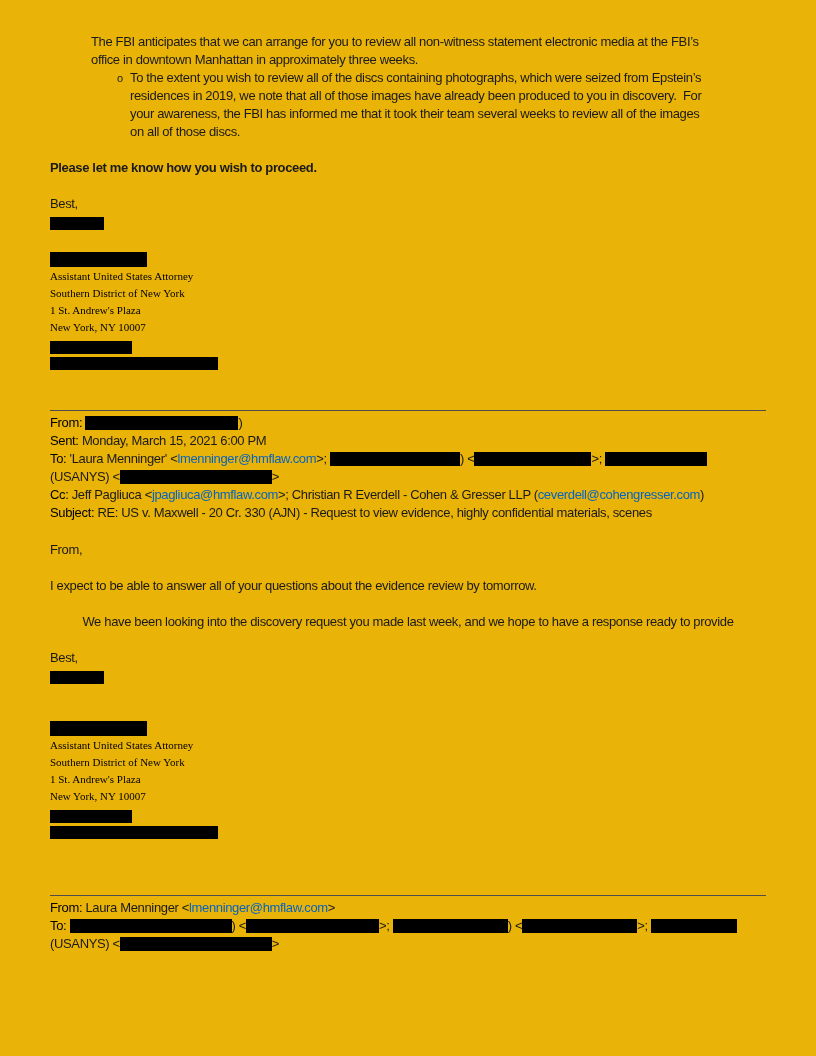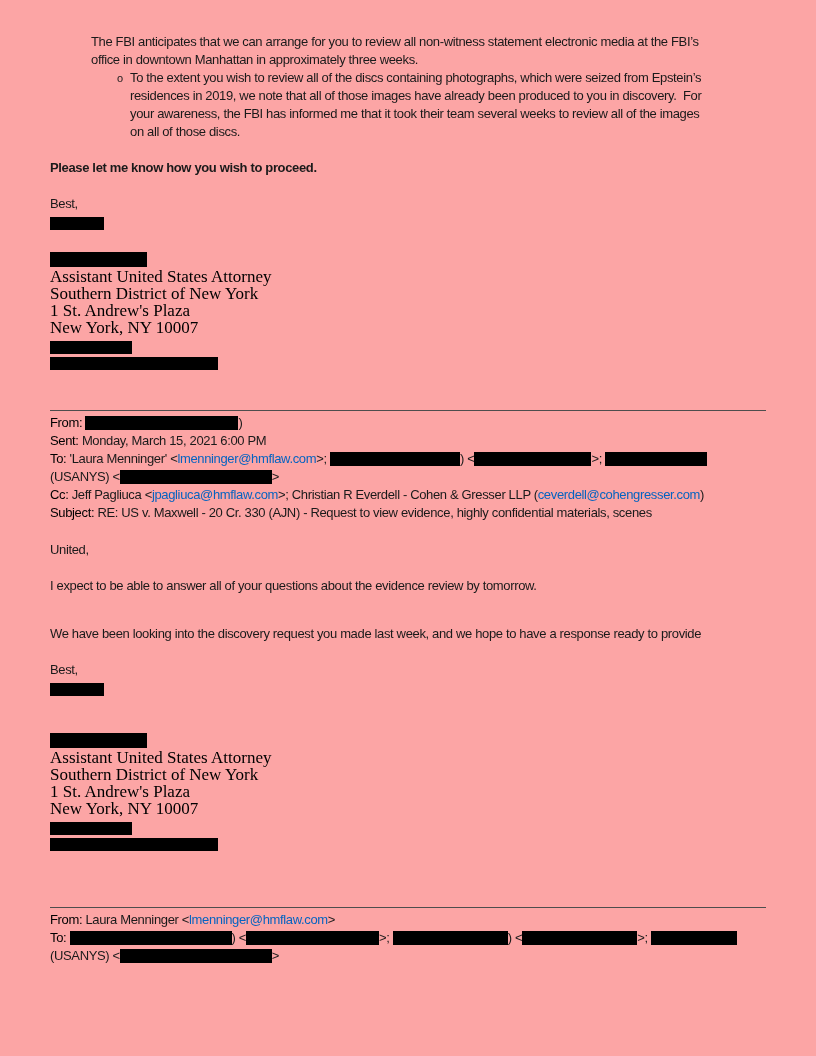--- a/index.html
+++ b/index.html
@@ -1,30 +1,30 @@
 <!DOCTYPE html>
 <html><head>
 <meta charset="utf-8">
 <style>
   html,body{margin:0;padding:0;background:#e8e8e8;}
   .page{
     position:relative;
     width:816px;height:1056px;
     margin:0 auto;
-    background:#fca5a5;
+    background:#eab308;
     box-sizing:border-box;
     padding:33px 50px 0 50px;
     font-family:"Liberation Sans",sans-serif;
     font-size:13px;
     letter-spacing:-0.35px;
     color:#1a1a1a;
     overflow:hidden;
   }
   .line{white-space:pre;line-height:18px;}
-  .serif{font-family:"Liberation Serif",serif;font-size:17px;letter-spacing:0;color:#000;}
+  .serif{font-family:"Liberation Serif",serif;font-size:11px;letter-spacing:0;color:#000;}
   .serif .line{line-height:17px;}
   .lbl{font-weight:normal;color:#000;}
   a.mail{color:#0563C1;cursor:pointer;}
   .bar{display:inline-block;background:#000;height:14px;vertical-align:-3px;}
   .blockbar{background:#000;height:13px;}
   .rule{border:0;border-top:1px solid #4d4d4d;margin:0;height:0;}
   .indent1{margin-left:41px;}
   .bullet-row{display:flex;}
   .bullet-marker{width:13px;margin-left:67px;font-size:11px;line-height:18px;flex:0 0 auto;}
 </style>
@@ -64,23 +64,23 @@
   <div style="margin-top:3px;">
     <div class="line"><span class="lbl">From:</span><span> </span><span class="bar" style="width:153px;"></span><span>)</span></div>
     <div class="line"><span class="lbl">Sent:</span><span> </span><span>Monday, March 15, 2021 6:00 PM</span></div>
     <div class="line"><span class="lbl">To:</span><span> </span><span>'Laura Menninger' &lt;</span><a class="mail">lmenninger@hmflaw.com</a><span>&gt;; </span><span class="bar" style="width:130px;"></span><span>) &lt;</span><span class="bar" style="width:117px;"></span><span>&gt;; </span><span class="bar" style="width:102px;"></span></div>
     <div class="line"><span>(USANYS) &lt;</span><span class="bar" style="width:152px;"></span><span>&gt;</span></div>
     <div class="line"><span class="lbl">Cc:</span><span> </span><span>Jeff Pagliuca &lt;</span><a class="mail">jpagliuca@hmflaw.com</a><span>&gt;; Christian R Everdell - Cohen &amp; Gresser LLP (</span><a class="mail">ceverdell@cohengresser.com</a><span>)</span></div>
     <div class="line"><span class="lbl">Subject:</span><span> </span><span>RE: US v. Maxwell - 20 Cr. 330 (AJN) - Request to view evidence, highly confidential materials, scenes</span></div>
   </div>
 
   <div>
-    <div class="line" style="margin-top:19px;">United,</div>
+    <div class="line" style="margin-top:19px;">From,</div>
     <div class="line" style="margin-top:18px;">I expect to be able to answer all of your questions about the evidence review by tomorrow.</div>
-    <div class="line" style="margin-top:30px;">We have been looking into the discovery request you made last week, and we hope to have a response ready to provide</div>
+    <div class="line" style="margin-top:18px;text-align:center;">We have been looking into the discovery request you made last week, and we hope to have a response ready to provide</div>
     <div class="line" style="margin-top:18px;">Best,</div>
     <div class="blockbar" style="width:54px;margin-top:4px;"></div>
   </div>
 
   <div class="serif">
     <div class="blockbar" style="width:97px;height:15px;margin-top:37px;"></div>
     <div class="line" style="margin-top:1px;">Assistant United States Attorney</div>
     <div class="line">Southern District of New York</div>
     <div class="line">1 St. Andrew's Plaza</div>
     <div class="line">New York, NY 10007</div>

